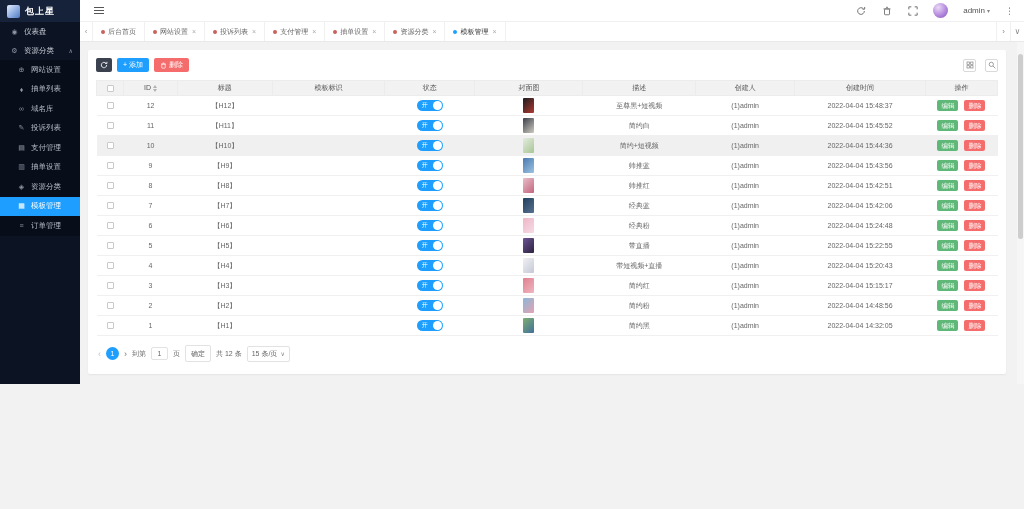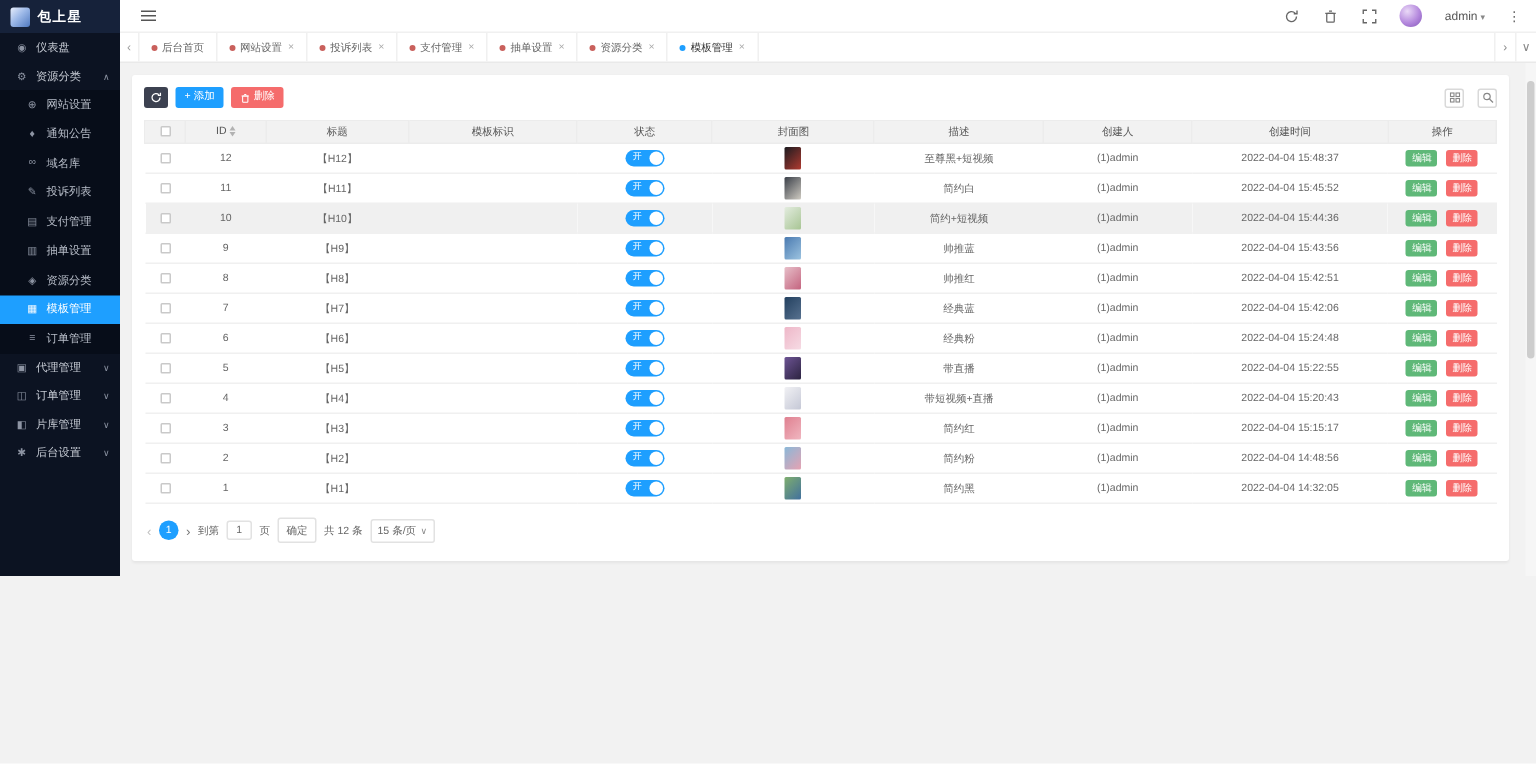--- a/index.html
+++ b/index.html
@@ -115,21 +115,21 @@
       </div>
       <div class="submenu">
 
           <div class="menu-item sub">
             <span class="mi">⊕</span>
             <span>网站设置</span>
           </div>
 
           <div class="menu-item sub">
             <span class="mi">♦</span>
-            <span>通知公告</span>
+            <span>抽单列表</span>
           </div>
 
           <div class="menu-item sub">
             <span class="mi">∞</span>
             <span>域名库</span>
           </div>
 
           <div class="menu-item sub">
             <span class="mi">✎</span>
             <span>投诉列表</span>
@@ -151,47 +151,20 @@
           </div>
 
           <div class="menu-item sub active">
             <span class="mi">▦</span>
             <span>模板管理</span>
           </div>
 
           <div class="menu-item sub">
             <span class="mi">≡</span>
             <span>订单管理</span>
-          </div>
-
-      </div>
-      <div>
-
-          <div class="menu-item">
-            <span class="mi">▣</span>
-            <span>代理管理</span>
-            <span class="chev">∨</span>
-          </div>
-
-          <div class="menu-item">
-            <span class="mi">◫</span>
-            <span>订单管理</span>
-            <span class="chev">∨</span>
-          </div>
-
-          <div class="menu-item">
-            <span class="mi">◧</span>
-            <span>片库管理</span>
-            <span class="chev">∨</span>
-          </div>
-
-          <div class="menu-item">
-            <span class="mi">✱</span>
-            <span>后台设置</span>
-            <span class="chev">∨</span>
           </div>
 
       </div>
     </nav>
   </aside>
 
   <header class="topbar">
     <div class="burger">
         <i></i>
         <i></i>

